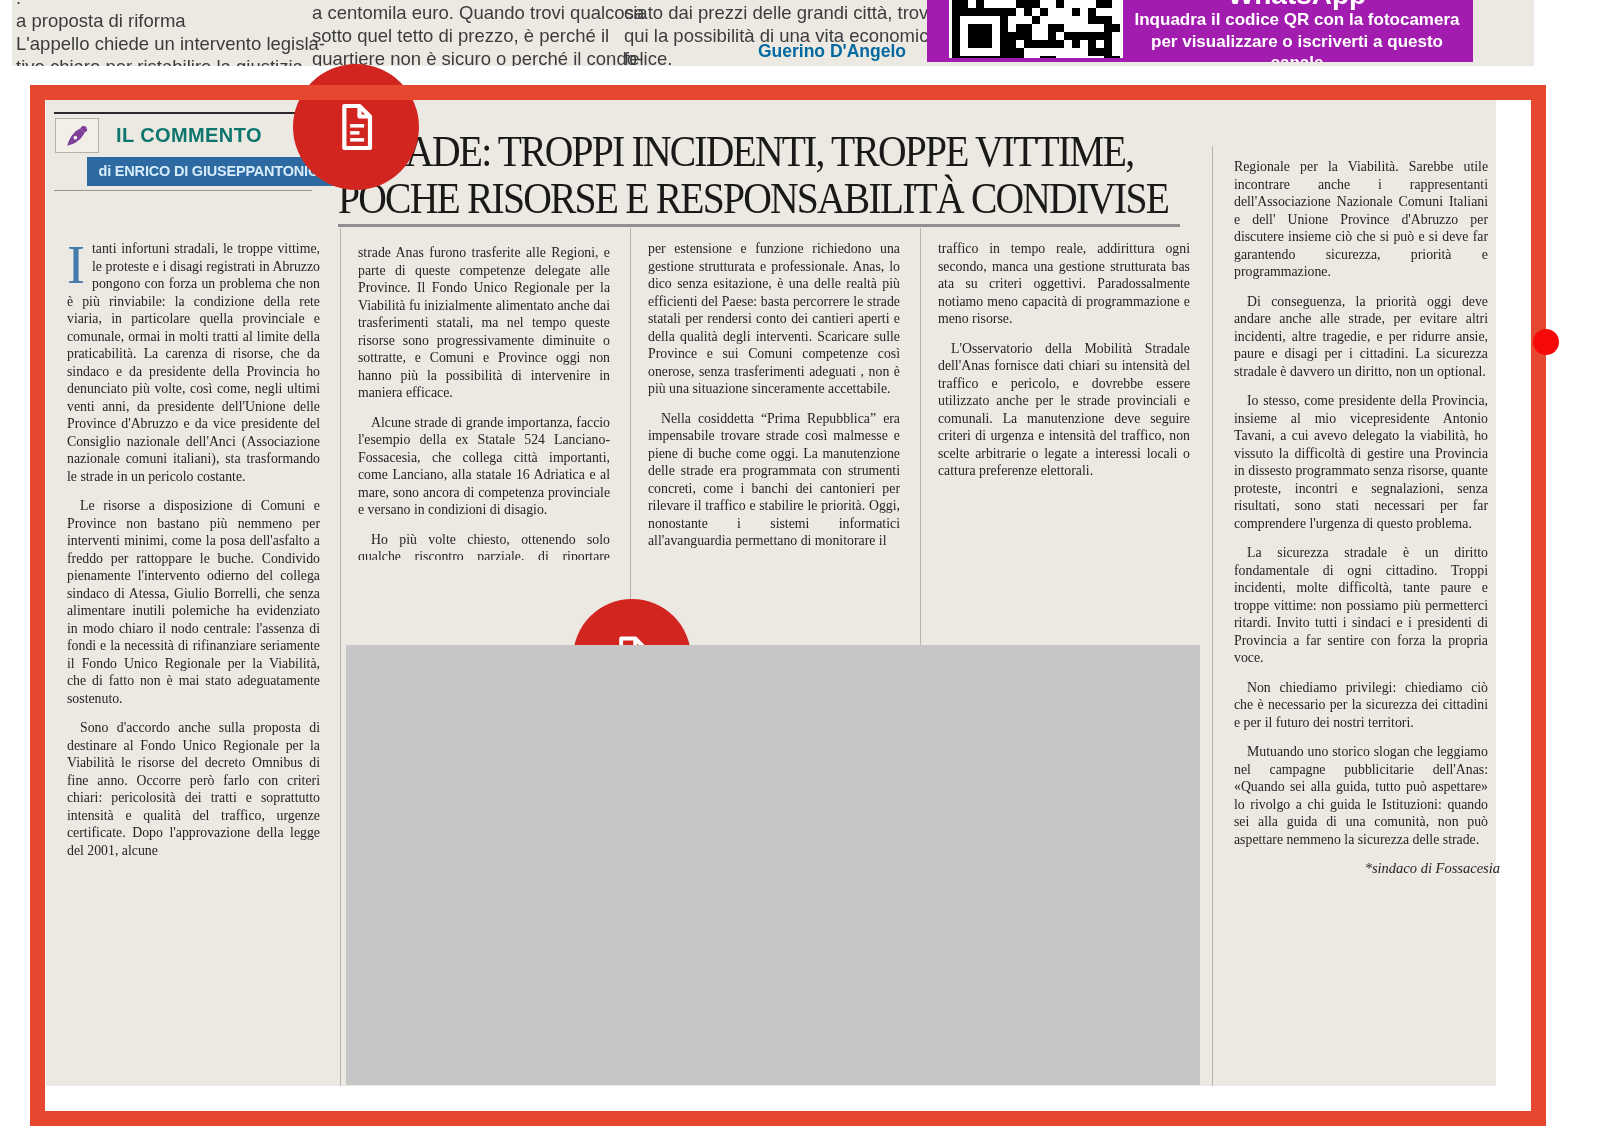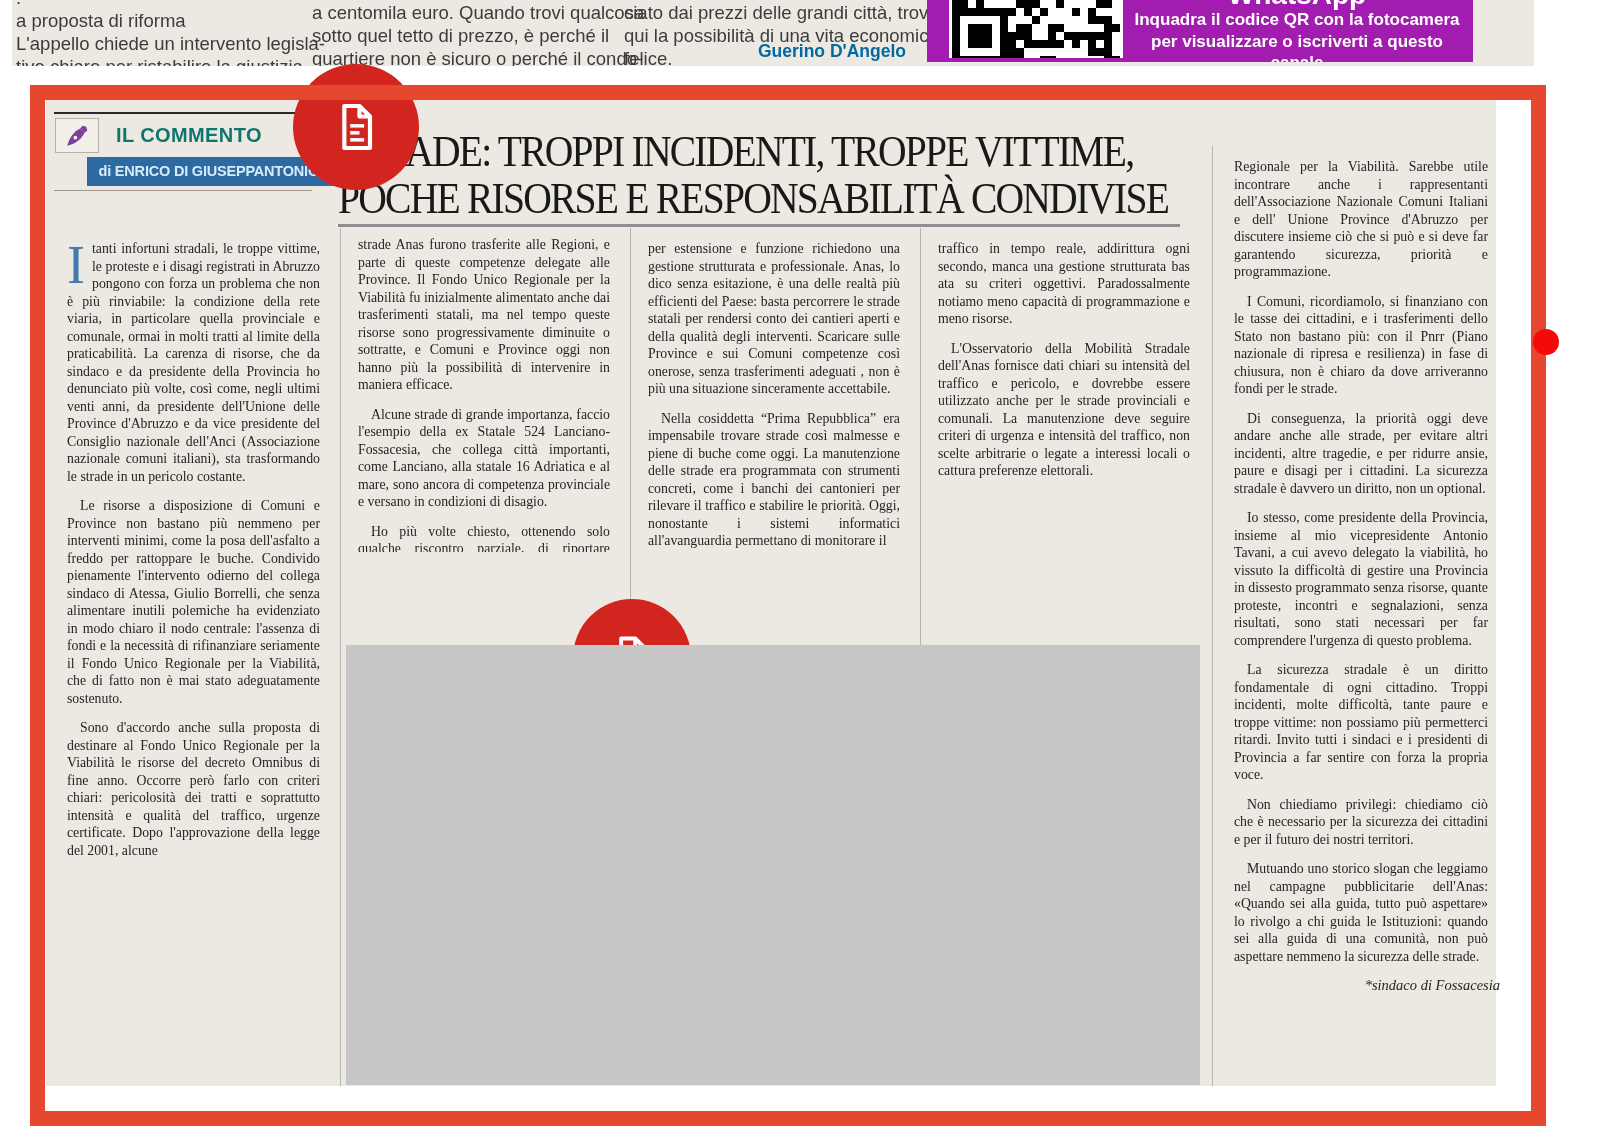--- a/index.html
+++ b/index.html
@@ -55,21 +55,21 @@
             font:500 44px/47px "Liberation Serif",serif;letter-spacing:-2px;
             transform:scaleX(.9);transform-origin:left top;}
   .headline div{white-space:nowrap;}
   .headline-rule{left:292px;top:124px;width:842px;height:3px;background:#8f8f8f;}
 
   .col{position:absolute;font:400 13.8px/17.5px "Liberation Serif",serif;color:#242424;
        text-align:justify;overflow:hidden;z-index:10;}
   .col p{margin:12px;text-indent:13px;}
   .col p.noindent{text-indent:0;}
   .col-1{left:9px;top:128px;width:277px;height:858px;}
-  .col-2{left:300px;top:124px;width:276px;height:328px;}
+  .col-2{left:300px;top:132px;width:276px;height:328px;}
   .col-3{left:590px;top:128px;width:276px;height:417px;}
   .col-4{left:880px;top:128px;width:276px;height:417px;}
   .col-5{left:1176px;top:46px;width:278px;height:940px;}
   .dropcap{float:left;font:400 54px/44px "Liberation Serif",serif;color:#447bac;
            padding:3px 7px 0 0;}
   .signature{text-align:right;font-style:italic;font-size:14.5px;margin-top:2px;}
 
   .divider{position:absolute;width:1px;background:#b7b3ad;z-index:5;}
   .div-1{left:294px;top:128px;height:858px;}
   .div-2{left:584px;top:128px;height:417px;}
@@ -309,21 +309,20 @@
       <p>Nella cosiddetta “Prima Repubblica” era impensabile trovare strade così malmesse e piene di buche come oggi. La manutenzione delle strade era programmata con strumenti concreti, come i banchi dei cantonieri per rilevare il traffico e stabilire le priorità. Oggi, nonostante i sistemi informatici all'avanguardia permettano di monitorare il</p>
     </div>
 
     <div class="col col-4">
       <p class="noindent">traffico in tempo reale, addirittura ogni secondo, manca una gestione strutturata bas ata su criteri oggettivi. Paradossalmente notiamo meno capacità di programmazione e meno risorse.</p>
       <p>L'Osservatorio della Mobilità Stradale dell'Anas fornisce dati chiari su intensità del traffico e pericolo, e dovrebbe essere utilizzato anche per le strade provinciali e comunali. La manutenzione deve seguire criteri di urgenza e intensità del traffico, non scelte arbitrarie o legate a interessi locali o cattura preferenze elettorali.</p>
     </div>
 
     <div class="col col-5">
       <p class="noindent">Regionale per la Viabilità. Sarebbe utile incontrare anche i rappresentanti dell'Associazione Nazionale Comuni Italiani e dell' Unione Province d'Abruzzo per discutere insieme ciò che si può e si deve far garantendo sicurezza, priorità e programmazione.</p>
-      <p>I Comuni, ricordiamolo, si finanziano con le tasse dei cittadini, e i trasferimenti dello Stato non bastano più: con il Pnrr (Piano nazionale di ripresa e resilienza) in fase di chiusura, non è chiaro da dove arriveranno fondi per le strade.</p>
       <p>Di conseguenza, la priorità oggi deve andare anche alle strade, per evitare altri incidenti, altre tragedie, e per ridurre ansie, paure e disagi per i cittadini. La sicurezza stradale è davvero un diritto, non un optional.</p>
       <p>Io stesso, come presidente della Provincia, insieme al mio vicepresidente Antonio Tavani, a cui avevo delegato la viabilità, ho vissuto la difficoltà di gestire una Provincia in dissesto programmato senza risorse, quante proteste, incontri e segnalazioni, senza risultati, sono stati necessari per far comprendere l'urgenza di questo problema.</p>
       <p>La sicurezza stradale è un diritto fondamentale di ogni cittadino. Troppi incidenti, molte difficoltà, tante paure e troppe vittime: non possiamo più permetterci ritardi. Invito tutti i sindaci e i presidenti di Provincia a far sentire con forza la propria voce.</p>
       <p>Non chiediamo privilegi: chiediamo ciò che è necessario per la sicurezza dei cittadini e per il futuro dei nostri territori.</p>
       <p>Mutuando uno storico slogan che leggiamo nel campagne pubblicitarie dell'Anas: «Quando sei alla guida, tutto può aspettare» lo rivolgo a chi guida le Istituzioni: quando sei alla guida di una comunità, non può aspettare nemmeno la sicurezza delle strade.</p>
       <div class="signature">*sindaco di Fossacesia</div>
     </div>
 
     <div class="red-circle circle2">
       <svg width="52" height="52" viewBox="0 0 48 48">

